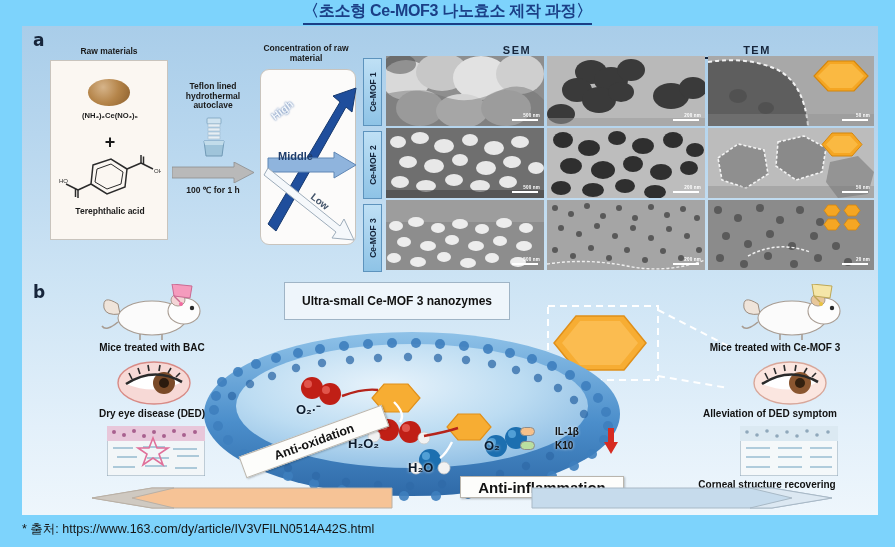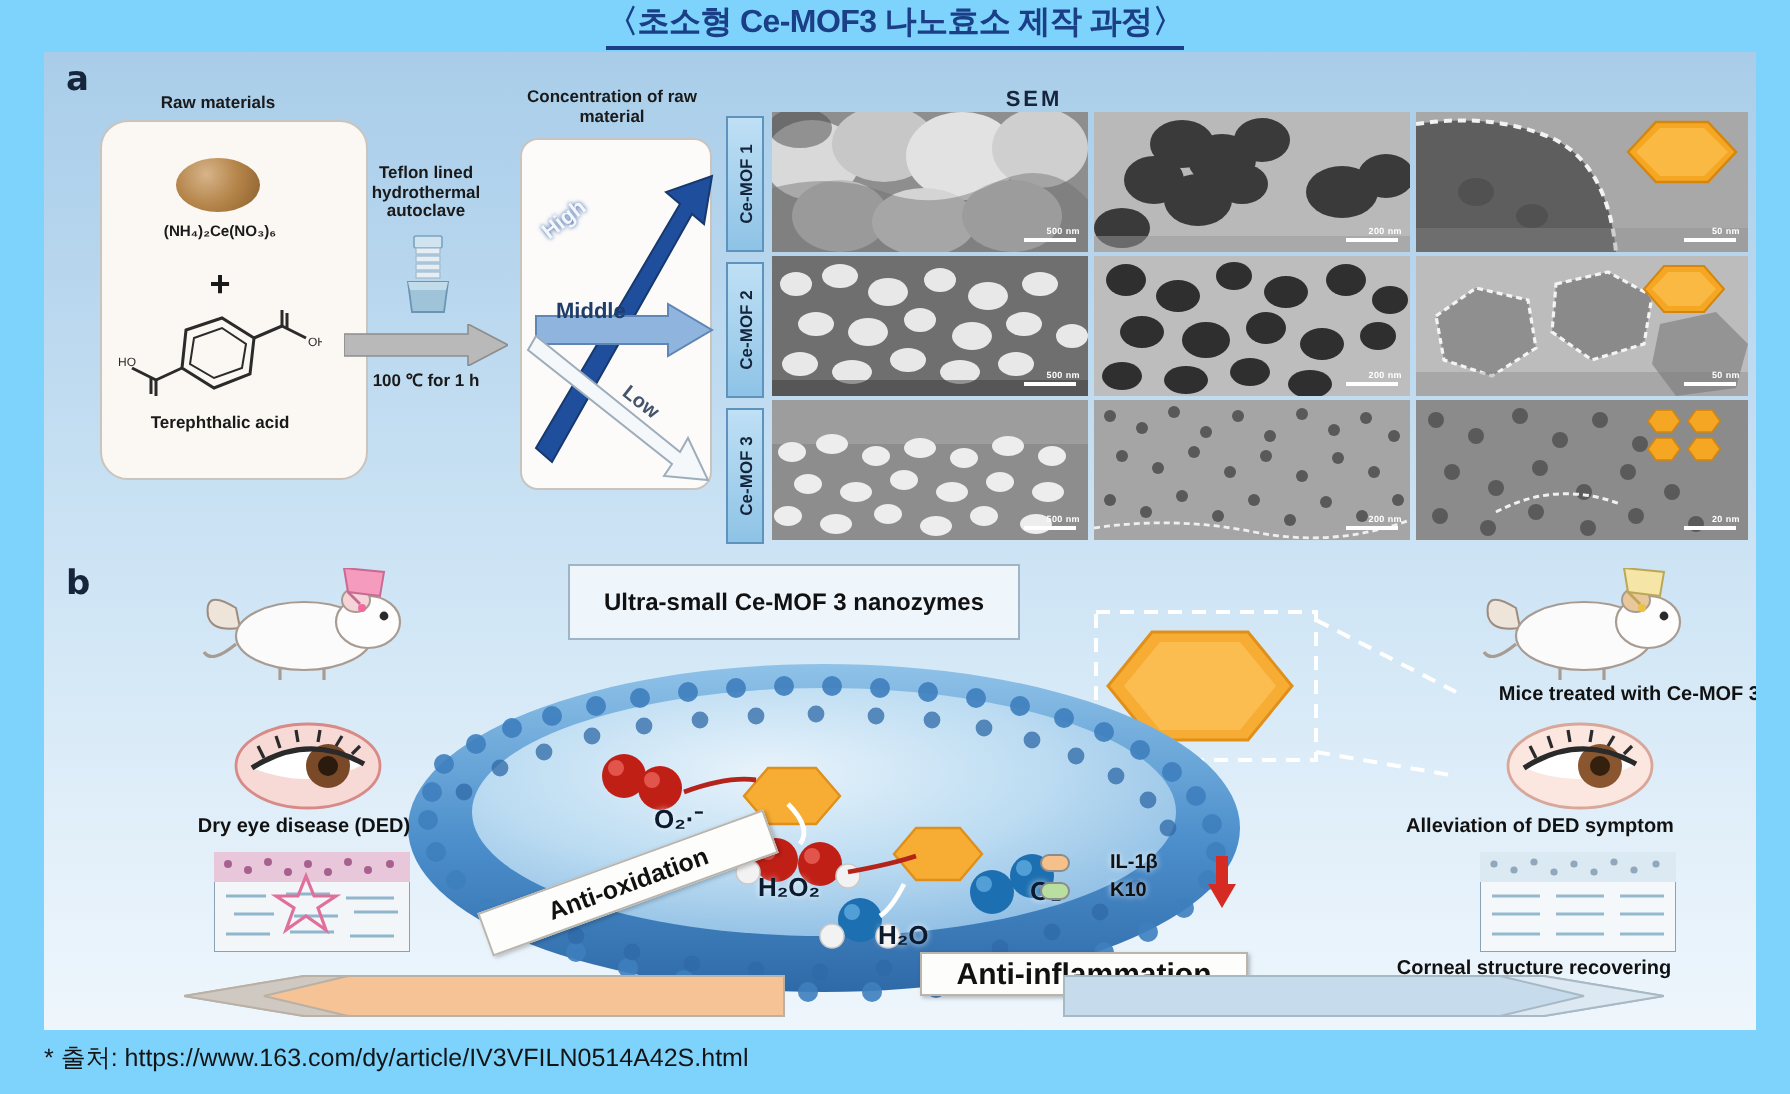--- a/index.html
+++ b/index.html
@@ -37,22 +37,22 @@
     position: absolute; font-size: 17px; font-weight: bold; color: #16253b;
     font-family: "DejaVu Sans", sans-serif;
   }
   #panel-a-letter { left: 11px; top: 4px; }
 
   .cap { font-size: 8.5px; font-weight: bold; color: #1a1a1a; text-align:center; line-height:1.12; }
 
   
   #raw-label { position: absolute; left: 22px; top: 21px; width: 130px; }
   #raw-box {
-    position: absolute; left: 28px; top: 34px; width: 134px; height: 180px;
-    background: #fbf7f2; border: 1.3px solid #c9c4bd; border-radius: 14px;
+    position: absolute; left: 28px; top: 34px; width: 118px; height: 180px;
+    background: #fbf7f2; border: 1.3px solid #c9c4bd; border-radius: 0;
   }
   #ce-salt-blob {
     position: absolute; left: 37px; top: 18px; width: 42px; height: 27px;
     border-radius: 50%;
     background: radial-gradient(circle at 36% 30%, #d6b48a 0%, #b5854a 48%, #8a5e2c 100%);
   }
   #ce-salt-formula {
     position: absolute; left: 3px; top: 50px; width: 112px; font-size: 7.6px;
     font-weight: bold; color:#1a1a1a; text-align:center; white-space: nowrap;
   }
@@ -137,32 +137,31 @@
   }
 
   #mouse-left { position:absolute; left:78px; top:6px; width:104px; height:56px; }
   #cap-bac { left: 20px; top: 64px; width: 220px; }
   #eye-left { position:absolute; left:94px; top:82px; width:76px; height:46px; }
   #cap-ded { left: 20px; top: 130px; width: 220px; }
   #cornea-left { position:absolute; left:85px; top:148px; width:98px; height:50px; }
   #cap-cornea-destroy { left: 10px; top: 201px; width: 250px; }
 
   #mouse-right { position:absolute; left:718px; top:6px; width:104px; height:56px; }
-  #cap-cemof3 { left: 648px; top: 64px; width: 210px; text-align: right; }
+  #cap-cemof3 { left: 648px; top: 64px; width: 210px; }
   #eye-right { position:absolute; left:730px; top:82px; width:76px; height:46px; }
   #cap-alleviation { left: 640px; top: 130px; width: 216px; }
   #cornea-right { position:absolute; left:718px; top:148px; width:98px; height:50px; }
   #cap-cornea-recover { left: 630px; top: 201px; width: 230px; }
 
   #cell-svg { position:absolute; left: 140px; top: 40px; }
 
   .species {
     position:absolute; font-weight:bold; color:#0b1a2c; white-space:nowrap;
     text-shadow: 0 0 3px rgba(255,255,255,.85);
-    margin-left: 31px;
   }
   #sp-o2rad { left: 274px; top: 122px; font-size: 13px; }
   #sp-h2o2  { left: 326px; top: 158px; font-size: 13px; }
   #sp-h2o   { left: 386px; top: 182px; font-size: 13px; }
   #sp-o2    { left: 462px; top: 160px; font-size: 13px; }
 
   .ribbon {
     position:absolute; background:#fdfdfb; border:1px solid #b9b5ad;
     display:flex; align-items:center; justify-content:center;
     font-weight:bold; color:#111; box-shadow: 1px 1px 2px rgba(0,0,0,.25);
@@ -278,20 +277,21 @@
         <span>Ce-MOF 1</span>
       </div>
       <div class="row-label" id="row-label-1">
         <span>Ce-MOF 2</span>
       </div>
       <div class="row-label" id="row-label-2">
         <span>Ce-MOF 3</span>
       </div>
 
       <div class="col-header" id="hdr-sem">SEM</div>
+      <div class="col-header" id="hdr-tem">TEM</div>
 
       <div id="grid">
 
         <div class="micro" style="left:0;top:0;width:158px;height:70px;">
           <svg width="158" height="70" viewBox="0 0 158 70">
             <rect width="158" height="70" fill="#8e8e8e"></rect>
             <g>
               <ellipse cx="20" cy="24" rx="24" ry="20" fill="#d9d9d9"></ellipse>
               <ellipse cx="56" cy="16" rx="26" ry="19" fill="#c7c7c7"></ellipse>
               <ellipse cx="95" cy="22" rx="28" ry="22" fill="#e2e2e2"></ellipse>
@@ -703,20 +703,21 @@
         <ellipse cx="84" cy="27" rx="16" ry="13" fill="#fdfdfd" stroke="#a89c92" stroke-width="1.1"></ellipse>
         <circle cx="92" cy="24" r="2.2" fill="#2a2a2a"></circle>
         <ellipse cx="78" cy="16" rx="7" ry="6" fill="#f4d4d6" stroke="#a89c92" stroke-width="1"></ellipse>
         <path d="M18,38 Q6,48 2,42" fill="none" stroke="#a89c92" stroke-width="1.6"></path>
         <line x1="40" y1="50" x2="40" y2="56" stroke="#a89c92" stroke-width="1.6"></line>
         <line x1="62" y1="50" x2="62" y2="56" stroke="#a89c92" stroke-width="1.6"></line>
         <path d="M72,0 L92,2 L90,14 L74,12 Z" fill="#f59bbd" stroke="#c96a92" stroke-width="1"></path>
         <path d="M74,12 L80,18" stroke="#c96a92" stroke-width="1.4"></path>
         <circle cx="81" cy="20" r="2" fill="#f06aa0"></circle>
       </svg>
+      <div class="side-cap" id="cap-bac">Mice treated with BAC</div>
 
       <svg id="eye-left" viewBox="0 0 76 46">
         <ellipse cx="38" cy="23" rx="36" ry="21" fill="#f7d9d6" stroke="#d88b86" stroke-width="1.4"></ellipse>
         <path d="M10,24 Q38,6 66,22 Q40,36 10,24 Z" fill="#ffffff"></path>
         <circle cx="48" cy="23" r="11" fill="#7a4a28"></circle>
         <circle cx="48" cy="23" r="5" fill="#2b1a0e"></circle>
         <path d="M10,24 Q38,6 66,22" fill="none" stroke="#2a2a2a" stroke-width="2.6"></path>
         <g stroke="#2a2a2a" stroke-width="1.6">
           <line x1="16" y1="19" x2="13" y2="13"></line>
             <line x1="24" y1="14" x2="22" y2="8"></line>

